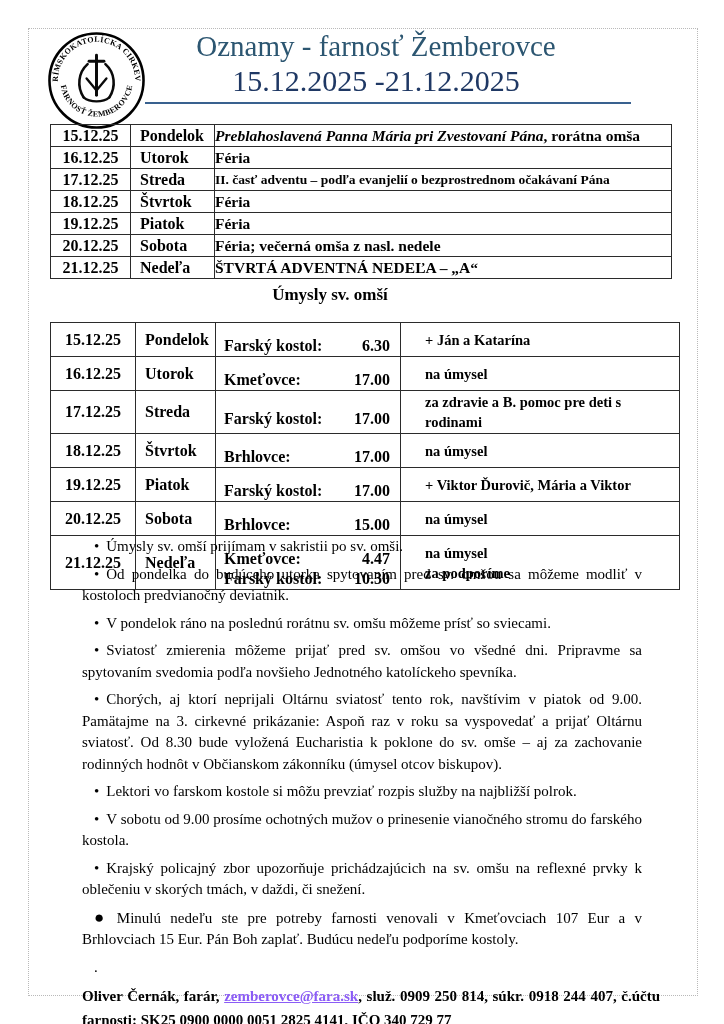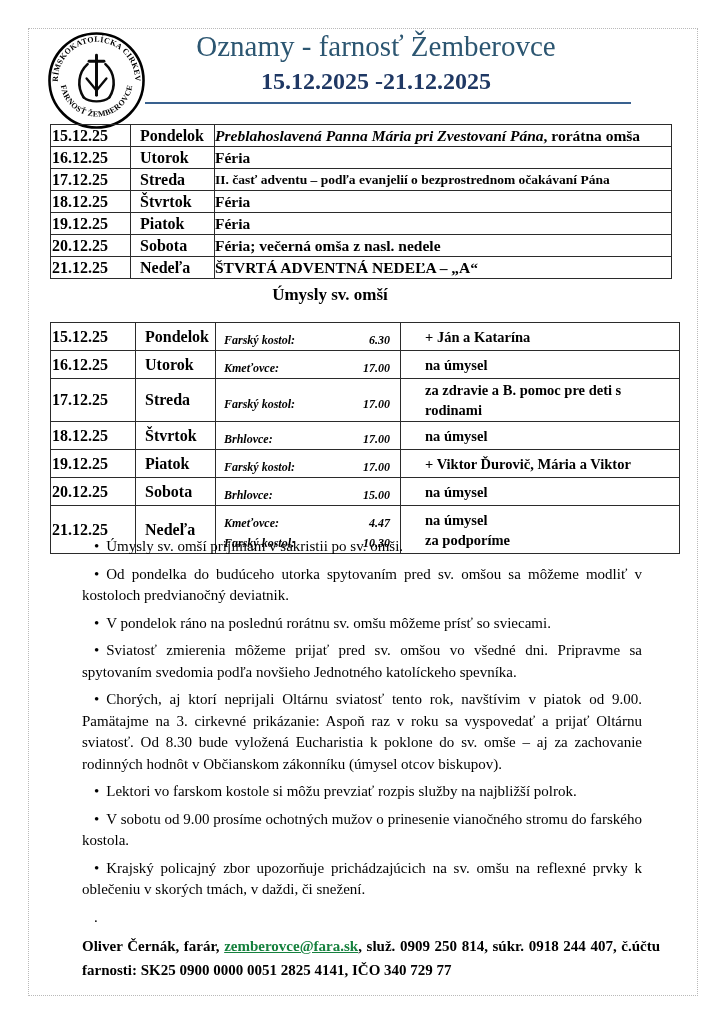--- a/index.html
+++ b/index.html
@@ -4,50 +4,50 @@
 <style>
   html,body{margin:0;padding:0;background:#ffffff;}
   .page{position:relative;width:724px;height:1024px;background:#fff;overflow:hidden;
         font-family:"Liberation Serif",serif;color:#000;}
   .boundary{position:absolute;left:28px;top:28px;width:668px;height:966px;
         border:1px dotted #b9b9b9;}
   
   .seal{position:absolute;left:47px;top:31px;width:99px;height:99px;}
   .header{position:absolute;left:116px;top:30px;width:520px;text-align:center;}
   .title{font-size:29px;line-height:33px;color:#2c5671;font-weight:400;}
-  .daterange{font-size:24px;line-height:36px;font-weight:bold;color:#1f3864;}
+  .daterange{font-size:30px;line-height:36px;font-weight:normal;color:#1f3864;}
   .rule{position:absolute;left:145px;top:102px;width:486px;border-top:2px solid #39618f;}
   
   table{border-collapse:collapse;table-layout:fixed;}
   td{border:1px solid #2b2b2b;overflow:hidden;vertical-align:middle;}
   .t1{position:absolute;left:50px;top:124px;width:622px;}
   .t1 td{height:19px;}
   .t2{position:absolute;left:50px;top:322px;width:630px;}
   .t2 td{height:20px;}
-  .date-cell{font-weight:bold;font-size:16px;}
+  .date-cell{text-align:center;font-weight:bold;font-size:16px;}
   .day-cell{padding-left:9px;font-weight:bold;font-size:16px;}
   .desc-cell{padding-left:0;font-weight:bold;font-size:15.5px;}
   .desc-cell.small{font-size:13.5px;}
   .it{font-style:italic;}
-  .mass-cell{padding:7px 10px 0 8px;font-weight:bold;font-size:12px;font-style:italic;}
+  .mass-cell{padding:13px 10px 0 8px;font-weight:bold;font-size:16px;}
   .mass-line{display:flex;justify-content:space-between;line-height:20px;}
   .intent-cell{padding-left:24px;font-weight:bold;font-size:14.5px;}
   .intent-line{line-height:20px;}
   .heading2{position:absolute;left:0;top:285px;width:660px;text-align:center;
         font-weight:bold;font-size:17px;}
   
   .annc{position:absolute;left:82px;top:536px;width:560px;
         font-size:15px;line-height:21.5px;text-align:justify;font-family:Liberation Serif, serif;}
   .annc p{margin:0 0 6px 0;text-indent:12px;}
   .bullet{margin-right:7px;}
   .big .bullet{font-size:17px;}
   .dot-line{margin:2px 0 2px 39px;text-indent:0;text-align:left;}
   .footer{margin-top:4px;width:578px;font-weight:bold;font-size:15px;
         line-height:24px;text-align:justify;text-indent:0;}
-  .email{color:#15803d;text-decoration:underline;cursor:pointer;}
+  .email{color:#8b5cf6;text-decoration:underline;cursor:pointer;}
 </style>
 </head>
 <body>
 
 <div class="page">
   <div class="boundary"></div>
 
   <svg class="seal" viewBox="0 0 100 100">
     <circle cx="50" cy="50" r="47.5" fill="none" stroke="#000" stroke-width="2.6"></circle>
     <defs>
@@ -232,18 +232,19 @@
 
   <div class="annc">
     <p><span class="bullet">•</span><span>Úmysly sv. omší prijímam v sakristii po sv. omši.</span></p>
     <p><span class="bullet">•</span><span>Od pondelka do budúceho utorka spytovaním pred sv. omšou sa môžeme modliť v kostoloch predvianočný deviatnik.</span></p>
     <p><span class="bullet">•</span><span>V pondelok ráno na poslednú rorátnu sv. omšu môžeme prísť so sviecami.</span></p>
     <p><span class="bullet">•</span><span>Sviatosť zmierenia môžeme prijať pred sv. omšou vo všedné dni. Pripravme sa spytovaním svedomia podľa novšieho Jednotného katolíckeho spevníka.</span></p>
     <p><span class="bullet">•</span><span>Chorých, aj ktorí neprijali Oltárnu sviatosť tento rok, navštívim v piatok od 9.00. Pamätajme na 3. cirkevné prikázanie: Aspoň raz v roku sa vyspovedať a prijať Oltárnu sviatosť. Od 8.30 bude vyložená Eucharistia k poklone do sv. omše – aj za zachovanie rodinných hodnôt v Občianskom zákonníku (úmysel otcov biskupov).</span></p>
     <p><span class="bullet">•</span><span>Lektori vo farskom kostole si môžu prevziať rozpis služby na najbližší polrok.</span></p>
     <p><span class="bullet">•</span><span>V sobotu od 9.00 prosíme ochotných mužov o prinesenie vianočného stromu do farského kostola.</span></p>
     <p><span class="bullet">•</span><span>Krajský policajný zbor upozorňuje prichádzajúcich na sv. omšu na reflexné prvky k oblečeniu v skorých tmách, v daždi, či snežení.</span></p>
+    <p class="big"><span class="bullet">●</span><span>Minulú nedeľu ste pre potreby farnosti venovali v Kmeťovciach 107 Eur a v Brhlovciach 15 Eur. Pán Boh zaplať. Budúcu nedeľu podporíme kostoly.</span></p>
 
     <p class="dot-line">.</p>
 
     <div class="footer"><span>Oliver Černák, farár, </span><span class="email">zemberovce@fara.sk</span><span>, služ. 0909 250 814, súkr. 0918 244 407, č.účtu farnosti: SK25 0900 0000 0051 2825 4141, IČO 340 729 77</span></div>
   </div>
 </div>
 
 </body></html>

